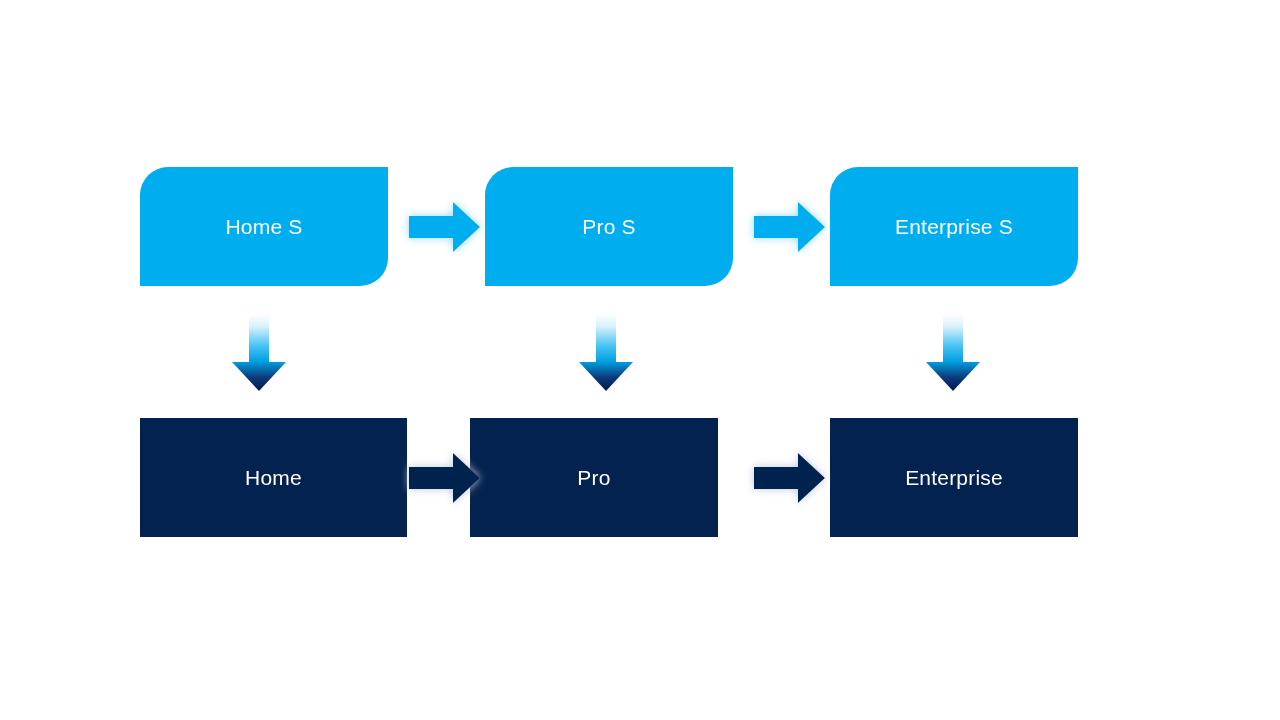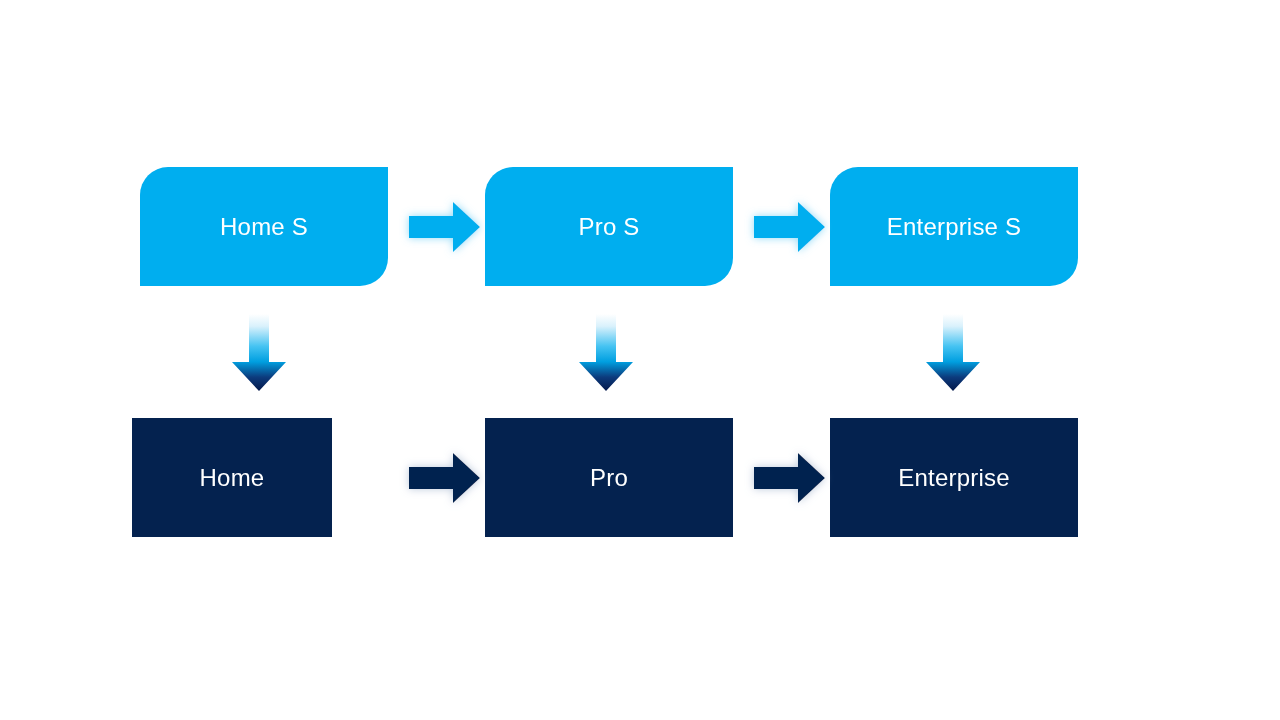--- a/index.html
+++ b/index.html
@@ -21,21 +21,21 @@
     background: #ffffff;
   }
 
   
   .node {
     position: absolute;
     display: flex;
     align-items: center;
     justify-content: center;
     color: #ffffff;
-    font-size: 24px;
+    font-size: 21px;
     font-weight: 400;
     letter-spacing: 0.2px;
     line-height: 1;
     box-sizing: border-box;
     user-select: none;
   }
 
   .node-top {
     background: #00aeef;
     border-radius: 28px 0 28px 0; 
@@ -122,25 +122,25 @@
       <path d="M18,0 L38,0 L38,48 L55,48 L28,77 L1,48 L18,48 Z" fill="url(#downGrad)"></path>
     </svg>
   </div>
 
   <div class="arrow" style="left:925px; top:314px;">
     <svg width="56" height="78" viewBox="0 0 56 78">
       <path d="M18,0 L38,0 L38,48 L55,48 L28,77 L1,48 L18,48 Z" fill="url(#downGrad)"></path>
     </svg>
   </div>
 
-  <div class="node node-bottom" style="left:132px; top:418px; width:200px; height:119px;">
+  <div class="node node-bottom" style="left:140px; top:418px; width:267px; height:119px;">
     <span class="node-label">Home</span>
   </div>
 
-  <div class="node node-bottom" style="left:485px; top:418px; width:248px; height:119px;">
+  <div class="node node-bottom" style="left:470px; top:418px; width:248px; height:119px;">
     <span class="node-label">Pro</span>
   </div>
 
   <div class="node node-bottom" style="left:830px; top:418px; width:248px; height:119px;align-items:center;">
     <span class="node-label">Enterprise</span>
   </div>
 
   <div class="arrow" style="left:409px; top:451px;">
     <svg width="72" height="54" viewBox="0 0 72 54">
       <path d="M0,16 L44,16 L44,2 L71,27 L44,52 L44,38 L0,38 Z" fill="#04224f" filter="url(#glowDark)"></path>

